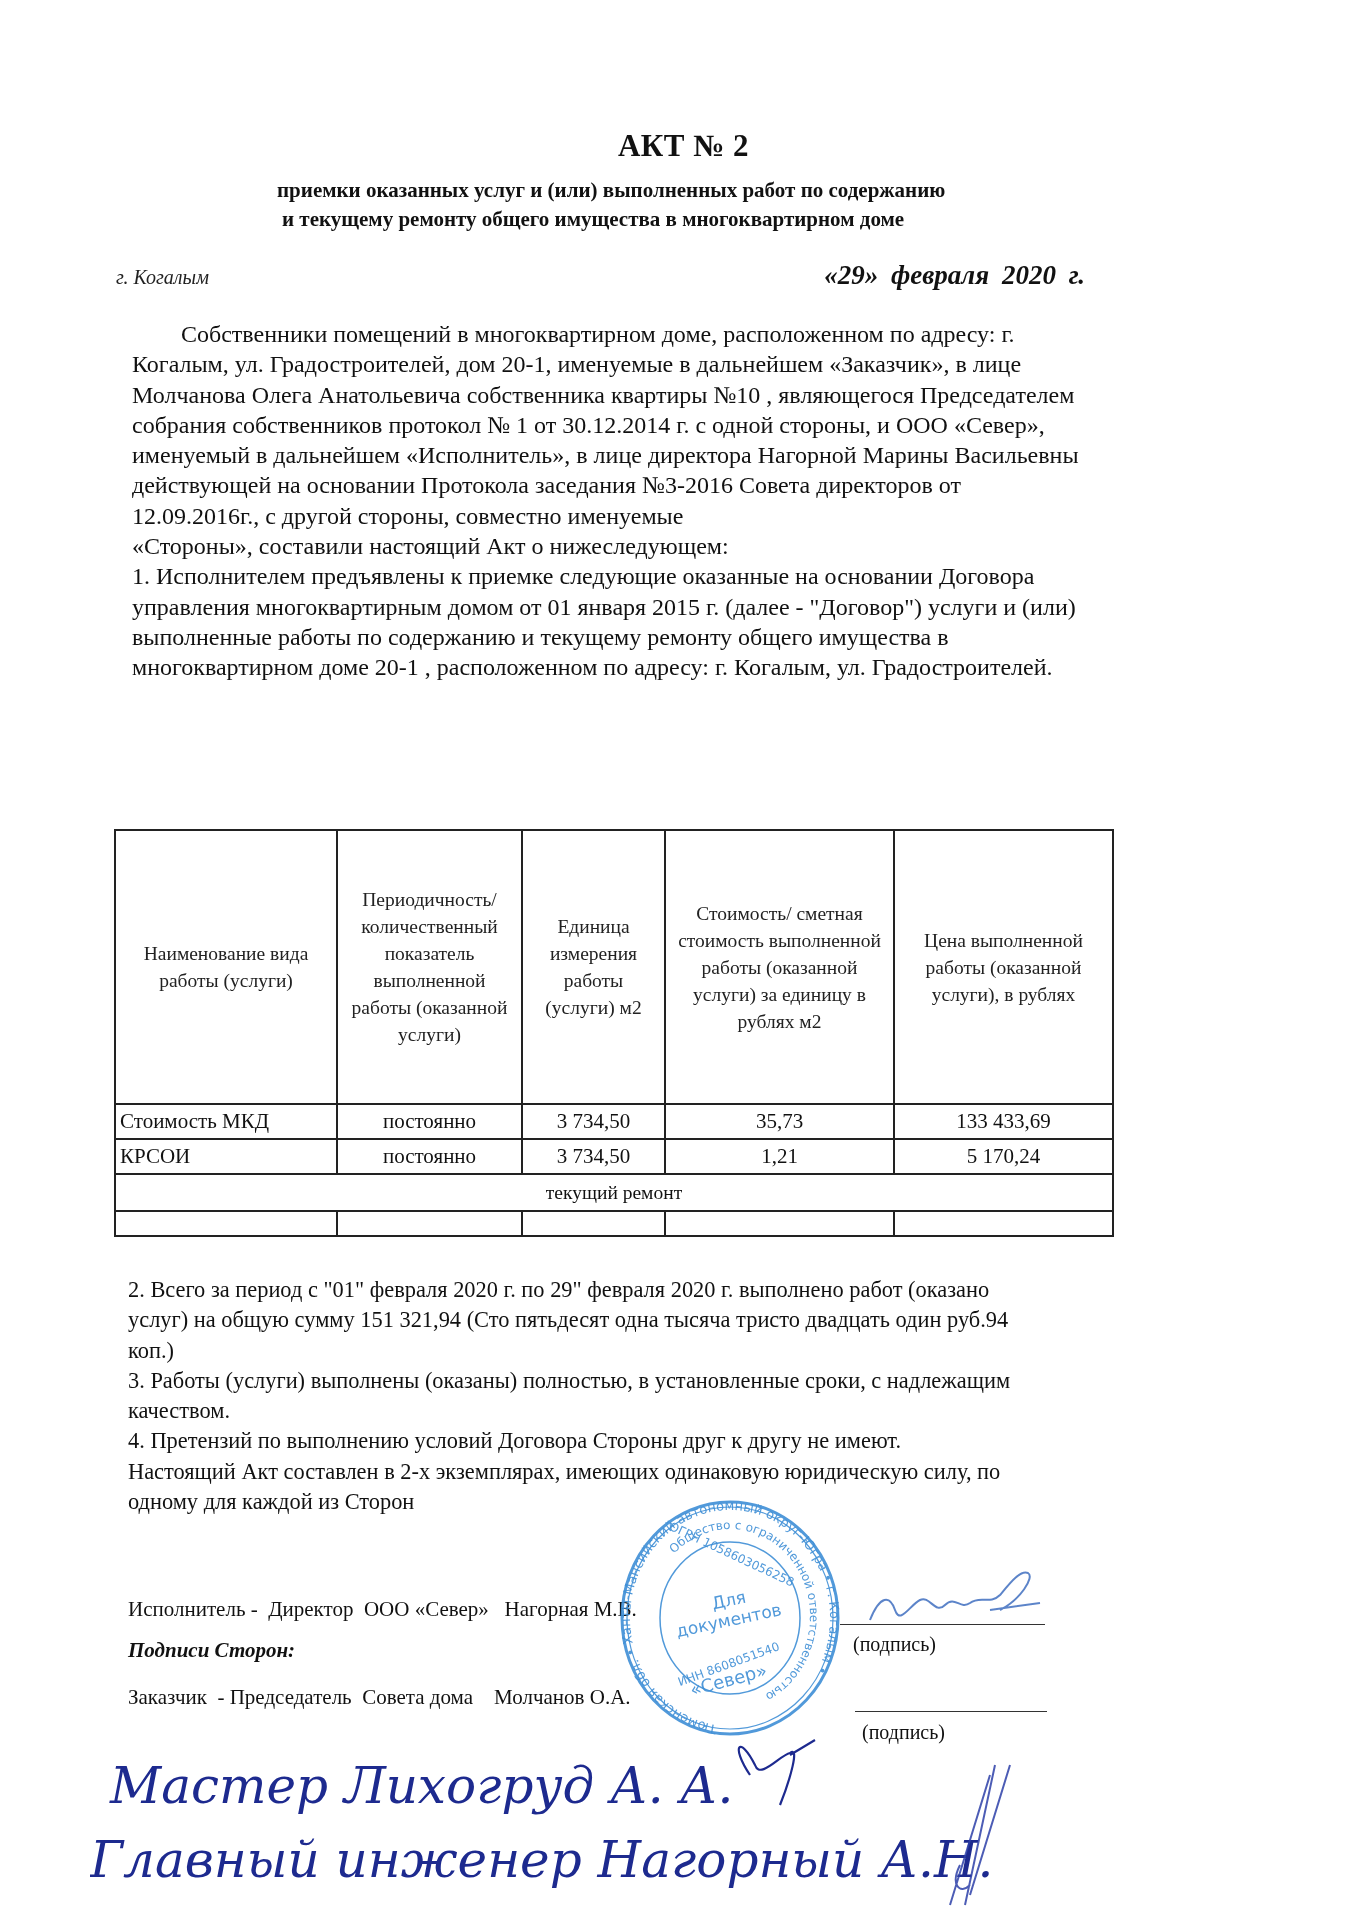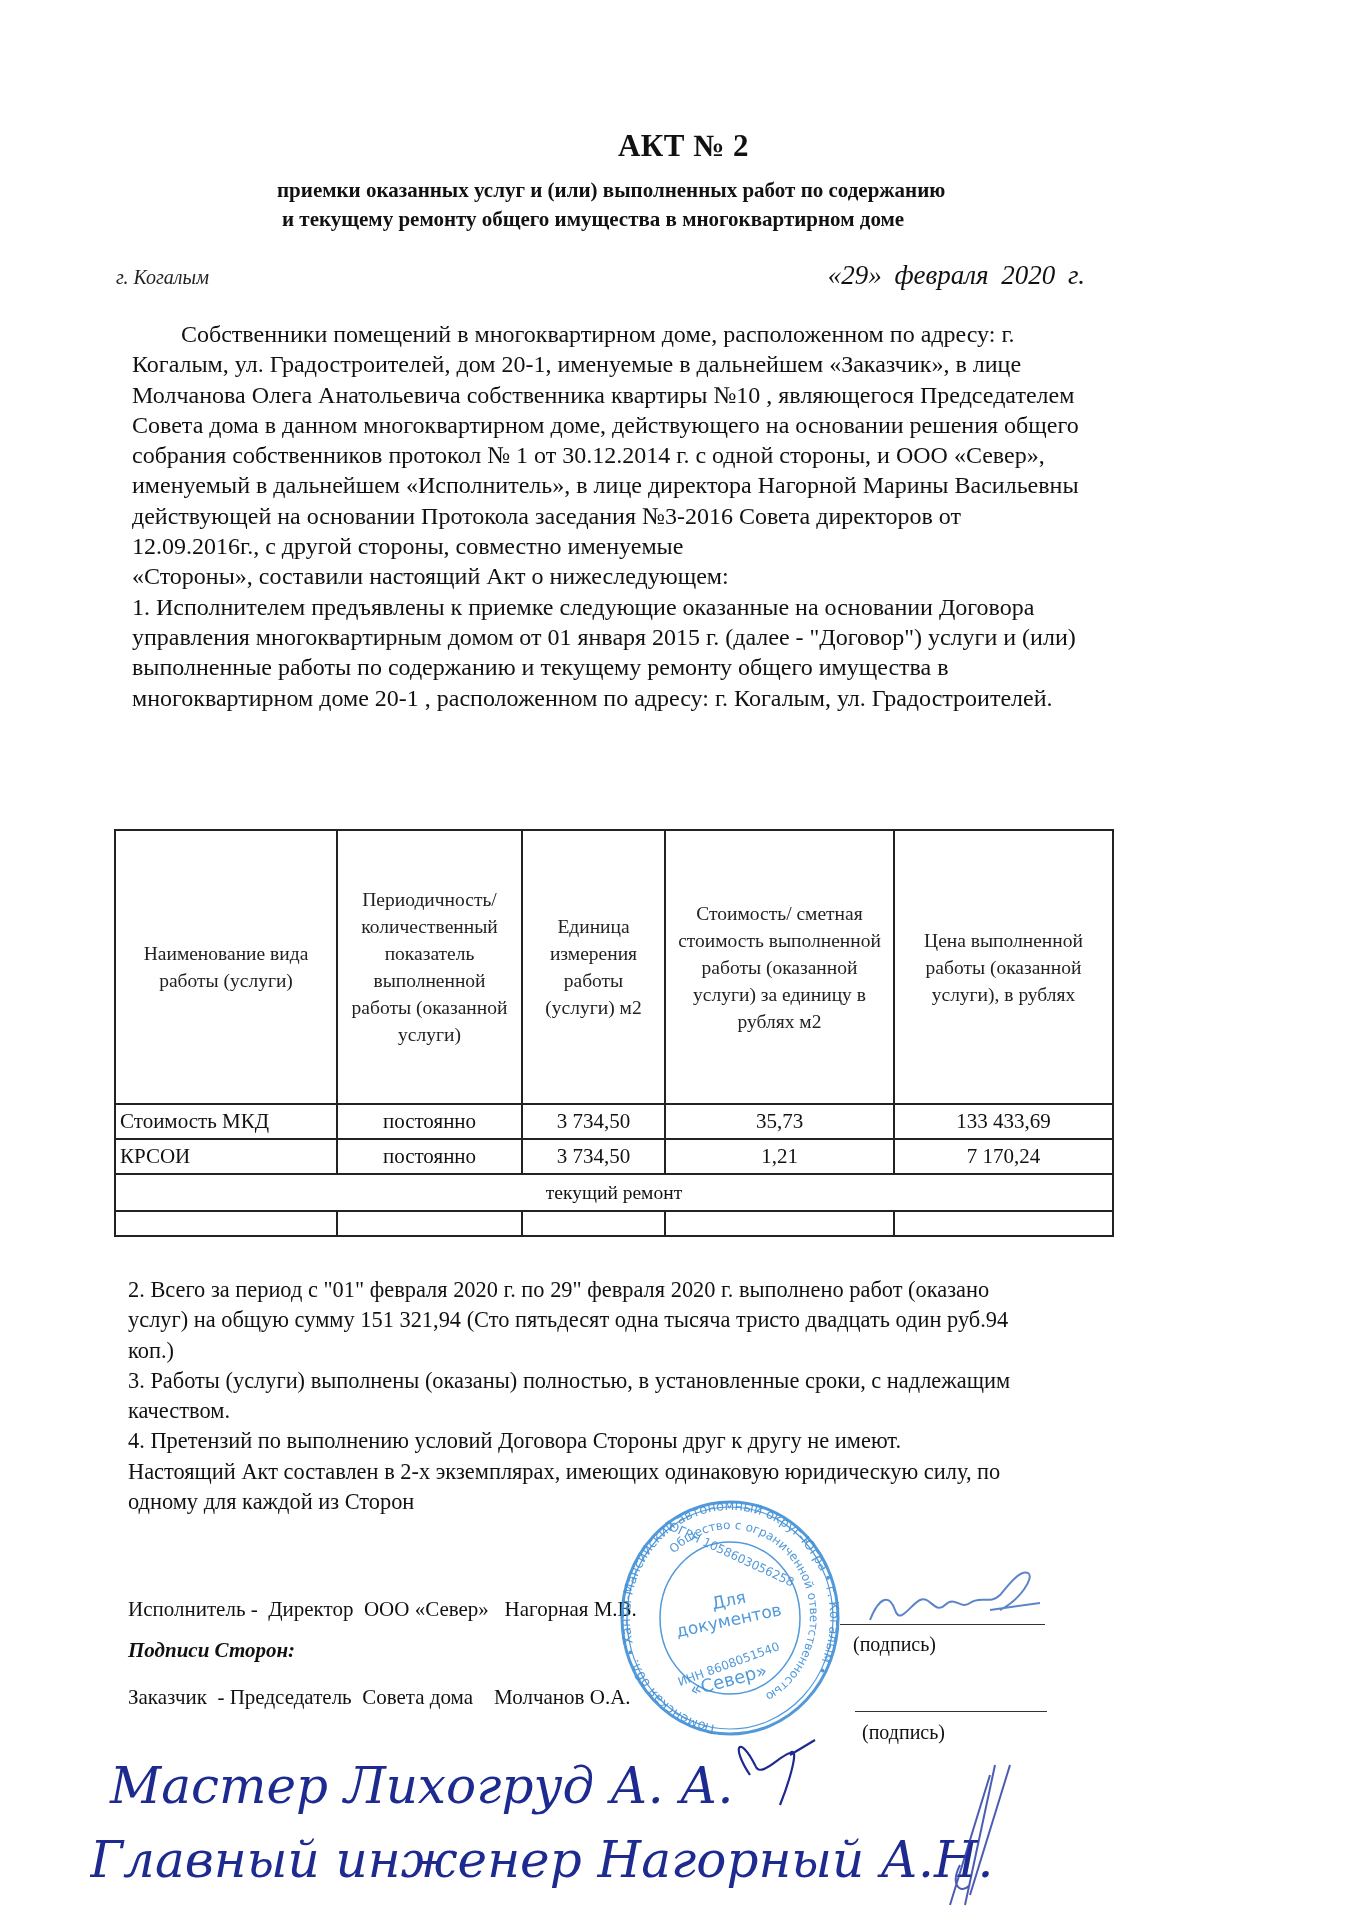--- a/index.html
+++ b/index.html
@@ -5,21 +5,21 @@
     html, body { margin: 0; padding: 0; background: #ffffff; }
     body { width: 1367px; height: 1920px; position: relative; overflow: hidden; color: #111; font-family: "Liberation Serif", "DejaVu Serif", serif; }
     .page { position: absolute; left: 0; top: 0; width: 1367px; height: 1456px; }
 
     .title { position: absolute; left: 0; width: 1367px; top: 128px; text-align: center; font-weight: bold; font-size: 31px; letter-spacing: 0.5px; }
     .subtitle { position: absolute; left: 270px; width: 800px; top: 176px; font-weight: bold; font-size: 21px; line-height: 29px; }
     .subtitle .l1 { display: block; padding-left: 7px; }
     .subtitle .l2 { display: block; padding-left: 12px; }
 
     .city { position: absolute; left: 116px; top: 266px; font-style: italic; font-size: 20px; color: #222; }
-    .date { position: absolute; right: 282px; top: 260px; font-style: italic; font-size: 27px; color: #111; word-spacing: 6px; }
+    .date { position: absolute; right: 282px; top: 260px; font-style: italic; font-size: 27px; color: #111; word-spacing: 6px; font-weight: bold; }
 
     .body-text { position: absolute; left: 132px; width: 1040px; top: 319px; font-size: 24px; line-height: 30.3px; }
     .body-text .line { display: block; white-space: nowrap; }
     .body-text .indent { padding-left: 49px; }
 
     table.works { position: absolute; left: 114px; top: 829px; border-collapse: collapse; font-size: 19.5px; line-height: 27px; }
     table.works td, table.works th { border: 2px solid #222; padding: 0 4px; font-weight: normal; }
     table.works th { vertical-align: middle; text-align: center; color: #222; }
     table.works tr.head th { height: 272px; }
     table.works tr.row td { height: 33px; }
@@ -57,21 +57,20 @@
     <span class="l2">и текущему ремонту общего имущества в многоквартирном доме</span>
   </div>
 
   <div class="city">г. Когалым</div>
   <div class="date">«29»  февраля  2020 г.</div>
 
   <div class="body-text">
     <span class="line indent">Собственники помещений в многоквартирном доме, расположенном по адресу:  г.</span>
     <span class="line">Когалым, ул. Градостроителей, дом 20-1, именуемые в дальнейшем «Заказчик», в лице</span>
     <span class="line">Молчанова Олега Анатольевича собственника квартиры №10 ,   являющегося Председателем</span>
-    <span class="line">Совета дома в данном многоквартирном доме, действующего на основании  решения общего</span>
     <span class="line">собрания собственников  протокол № 1 от 30.12.2014 г. с одной стороны, и ООО «Север»,</span>
     <span class="line">именуемый  в дальнейшем «Исполнитель», в лице   директора Нагорной Марины Васильевны</span>
     <span class="line">действующей  на  основании  Протокола заседания №3-2016 Совета директоров от</span>
     <span class="line">12.09.2016г., с другой стороны, совместно именуемые</span>
     <span class="line">«Стороны», составили настоящий Акт о нижеследующем:</span>
     <span class="line">1. Исполнителем предъявлены к приемке следующие оказанные на основании Договора</span>
     <span class="line">управления многоквартирным домом  от 01 января  2015 г. (далее - "Договор") услуги и (или)</span>
     <span class="line">выполненные работы по содержанию и текущему ремонту общего имущества в</span>
     <span class="line">многоквартирном доме 20-1 , расположенном по адресу: г. Когалым, ул. Градостроителей.</span>
   </div>
@@ -97,21 +96,21 @@
       <td class="c">постоянно</td>
       <td class="c">3 734,50</td>
       <td class="c">35,73</td>
       <td class="c">133 433,69</td>
     </tr>
     <tr class="row">
       <td class="name">КРСОИ</td>
       <td class="c">постоянно</td>
       <td class="c">3 734,50</td>
       <td class="c">1,21</td>
-      <td class="c">7 170,24</td>
+      <td class="c">5 170,24</td>
     </tr>
     <tr>
       <td class="section" colspan="5">текущий ремонт</td>
     </tr>
     <tr class="empty">
       <td></td>
       <td></td>
       <td></td>
       <td></td>
       <td></td>

